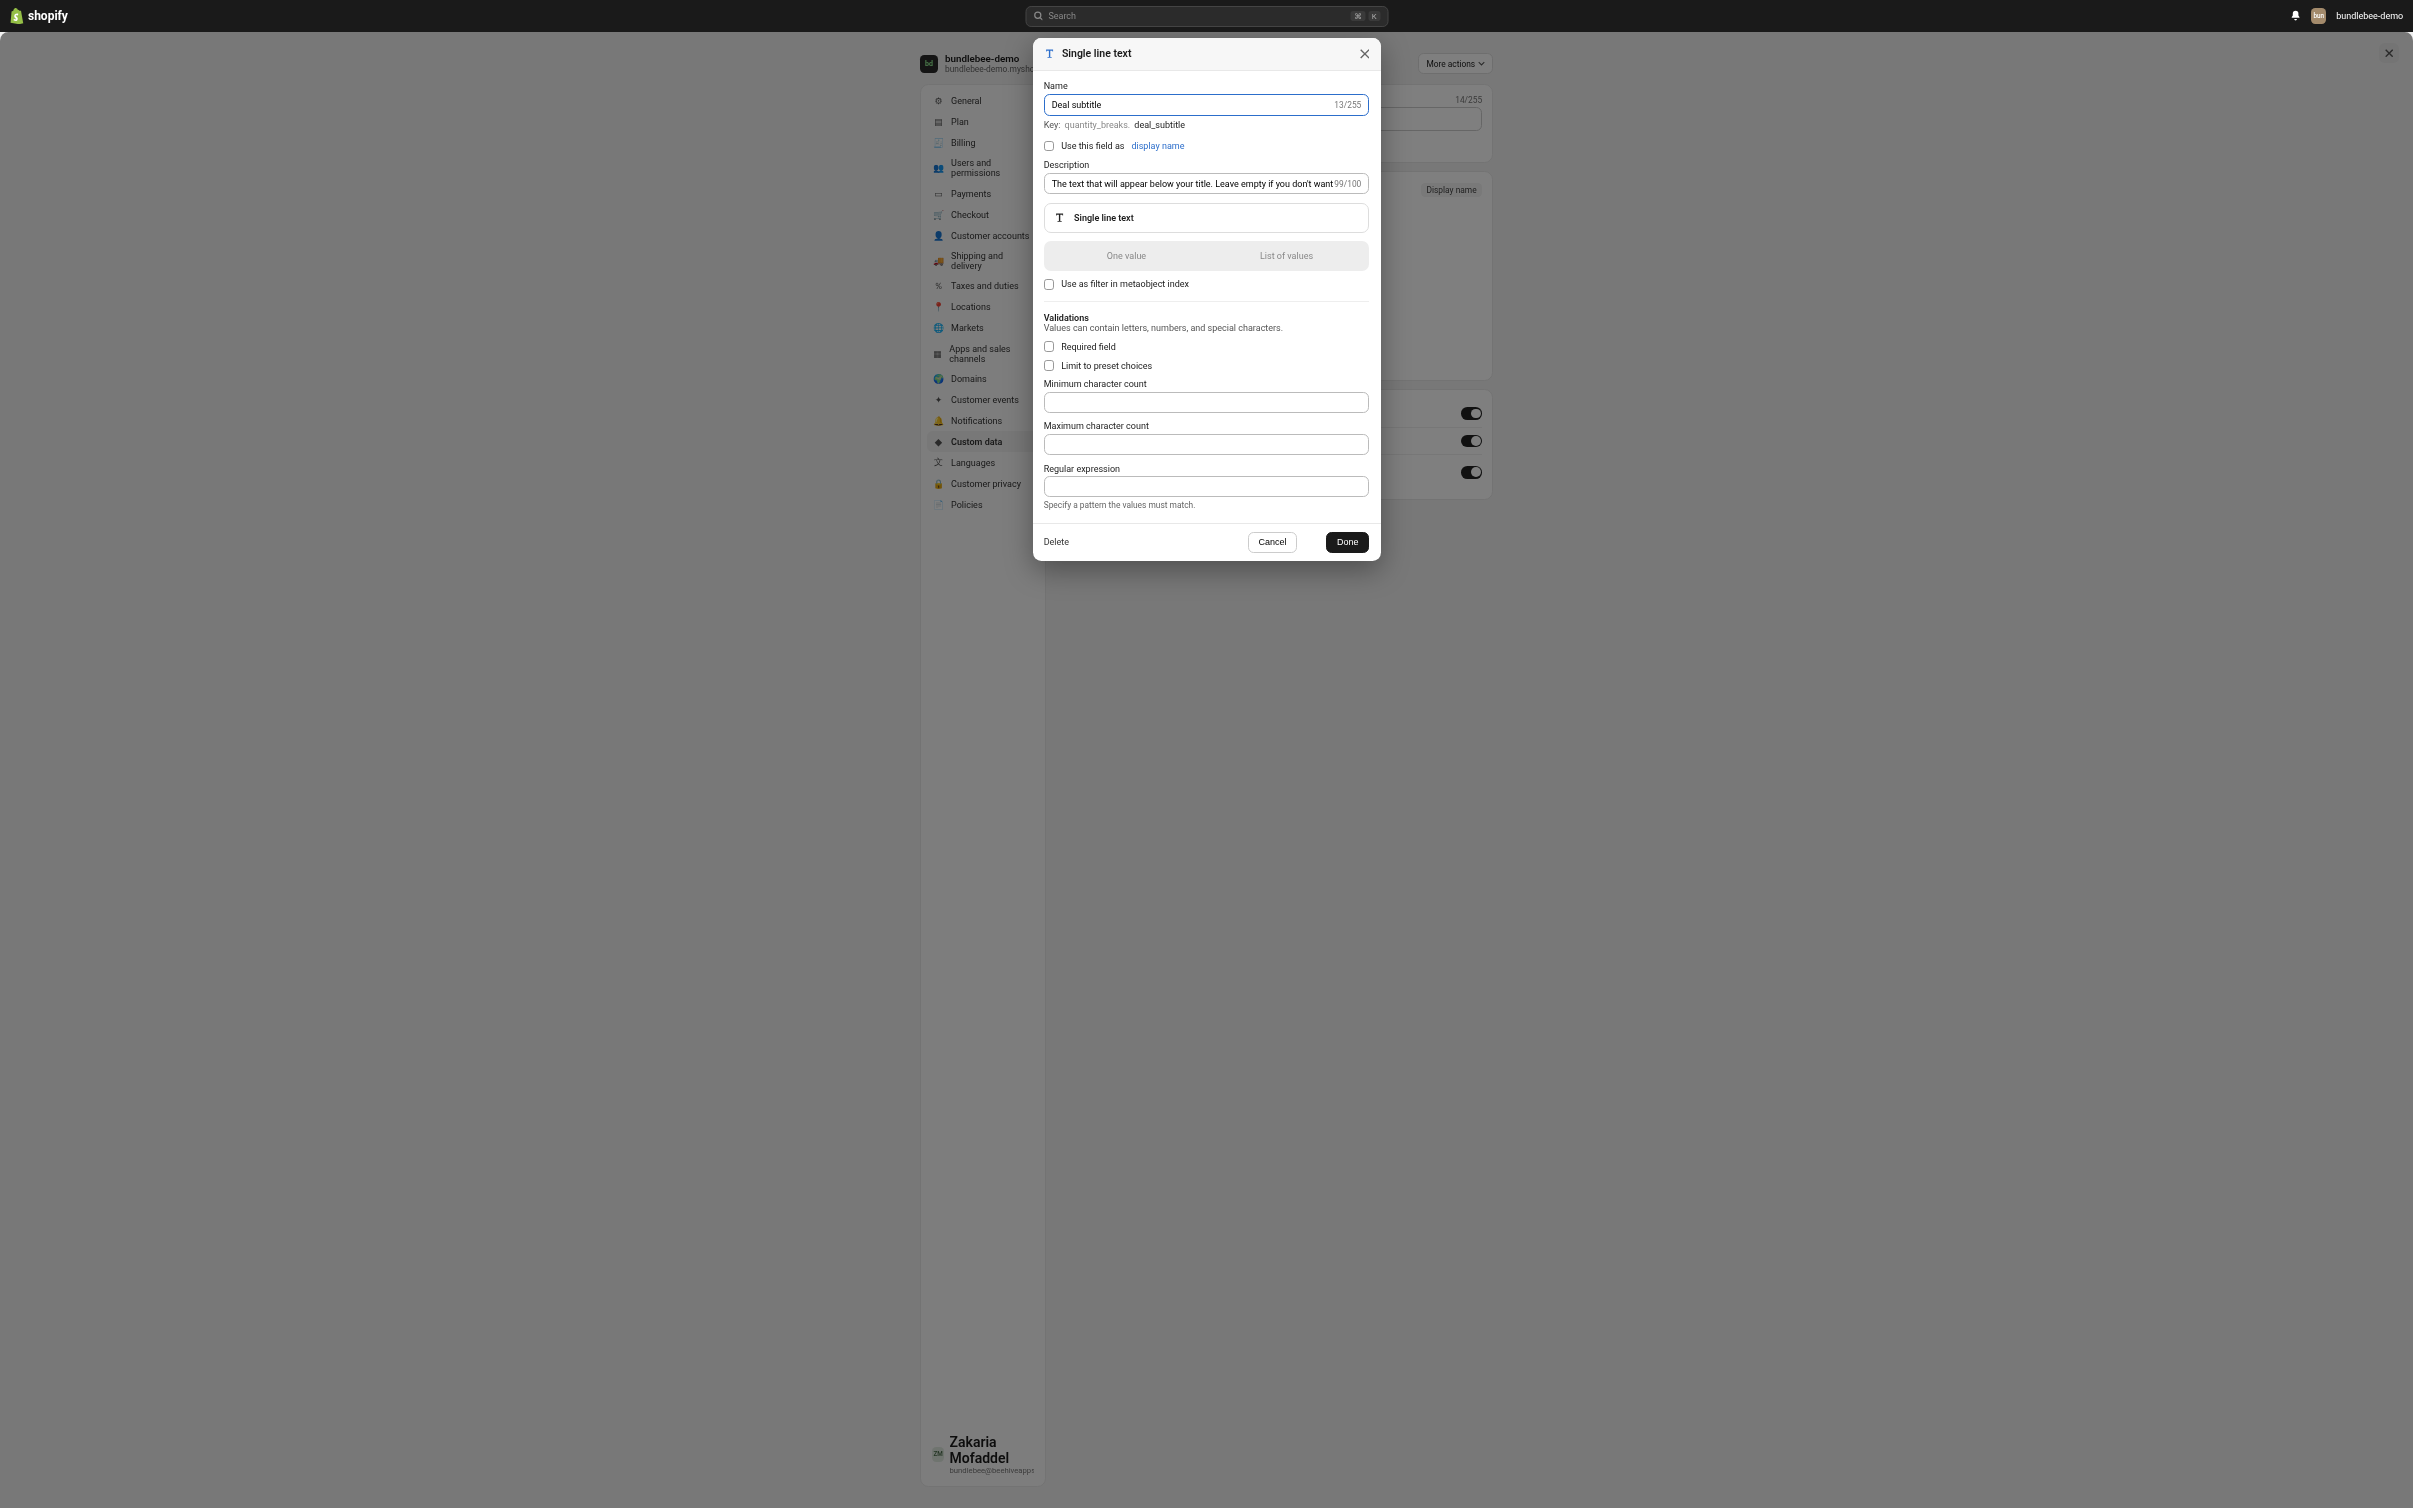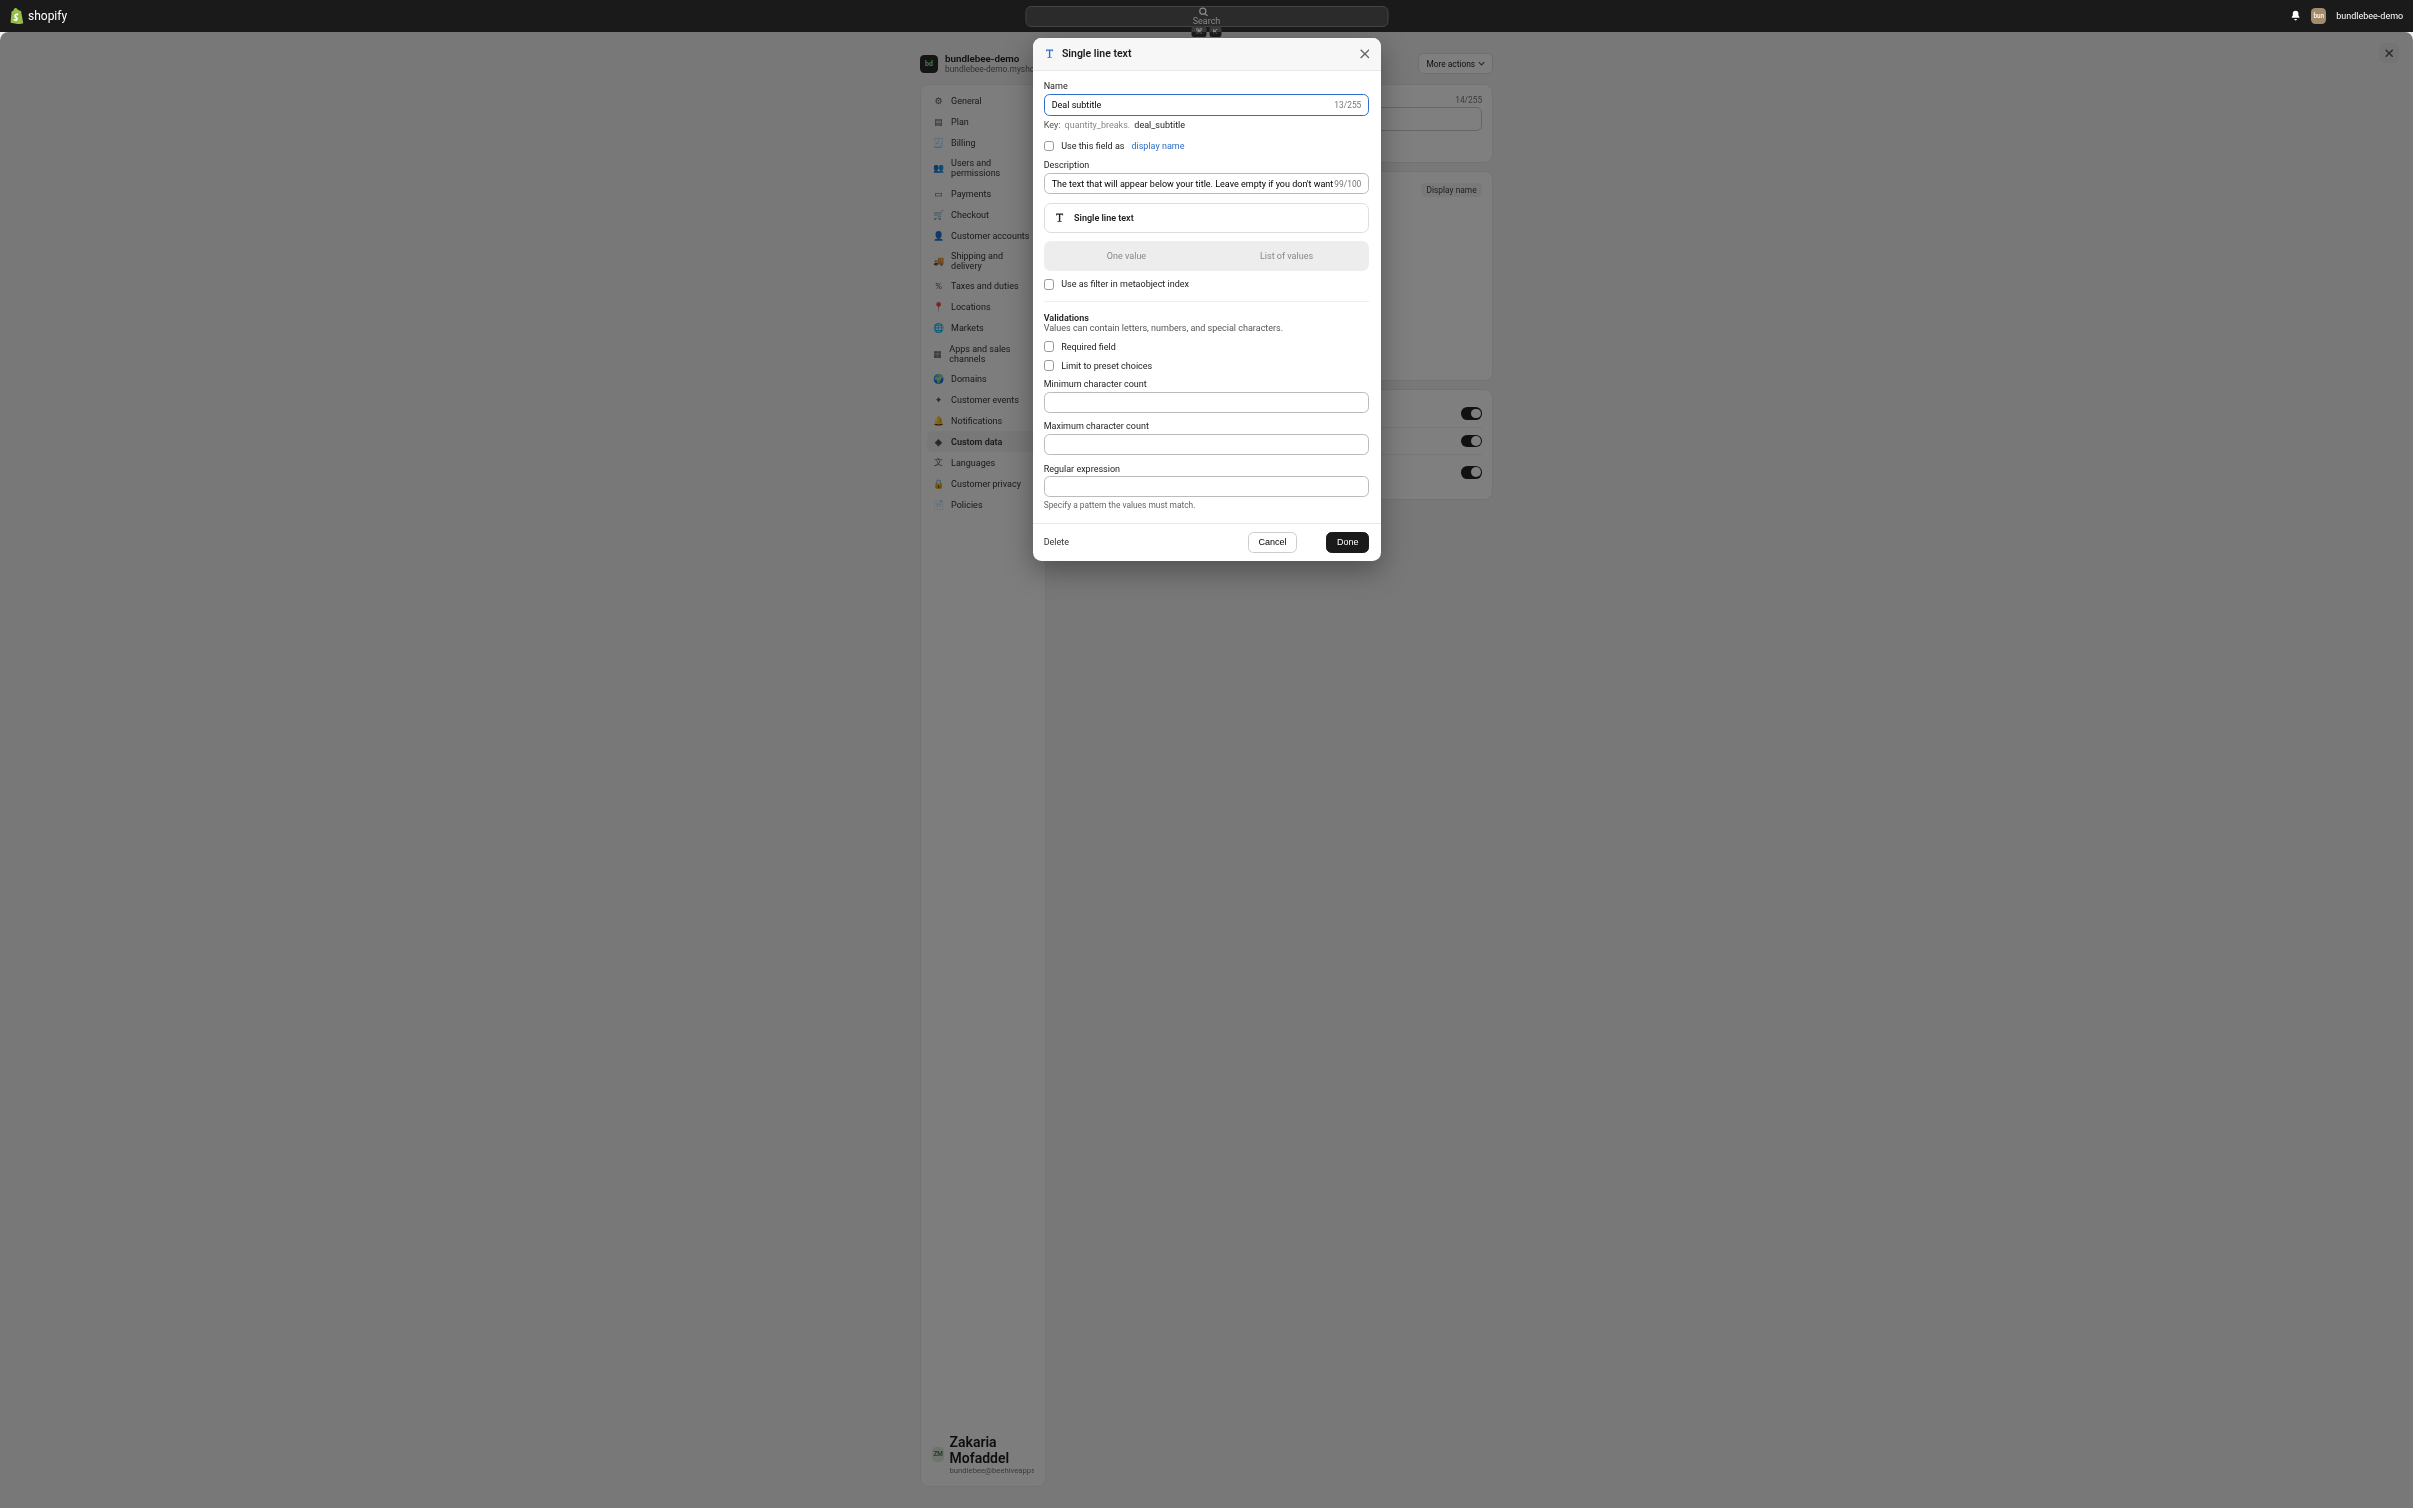--- a/index.html
+++ b/index.html
@@ -18,31 +18,30 @@
     background: #1a1a1a;
     display: flex;
     align-items: center;
     padding: 0 9.8px;
     gap: 8.4px;
     position: relative;
     z-index: 1;
   }
   .topbar-logo {
     display: flex; align-items: center; gap: 4.2px;
-    color: #fff; font-weight: 400; font-size: 12px;
+    color: #fff; font-weight: 700; font-size: 12px;
   }
   .shopify-glyph { width: 14px; height: 15.4px; }
   .topbar-search {
     position: absolute;
     left: 50%; transform: translateX(-50%);
     width: 363px; height: 21px;
     background: #2b2b2b; border: 0.7px solid #444; border-radius: 5.6px;
     display: flex; align-items: center; padding: 0 7px;
     color: #888;
-    flex-direction: column;
   }
   .topbar-search .icon { margin-right: 5.6px; }
   .topbar-search .placeholder { flex: 1; }
   .kbd-group { display: flex; gap: 2.8px; }
   .kbd { background: #3a3a3a; border-radius: 2.8px; padding: 0.7px 3.5px; font-size: 7.7px; color: #aaa; }
   .topbar-right { margin-left: auto; display: flex; align-items: center; gap: 9.8px; color: #fff; }
   .avatar { width: 15.4px; height: 15.4px; border-radius: 4.2px; background: #a38a6b; display: flex; align-items: center; justify-content: center; font-size: 6.3px; font-weight: 500; }
   .topbar-user { font-size: 9px; }
 
   

